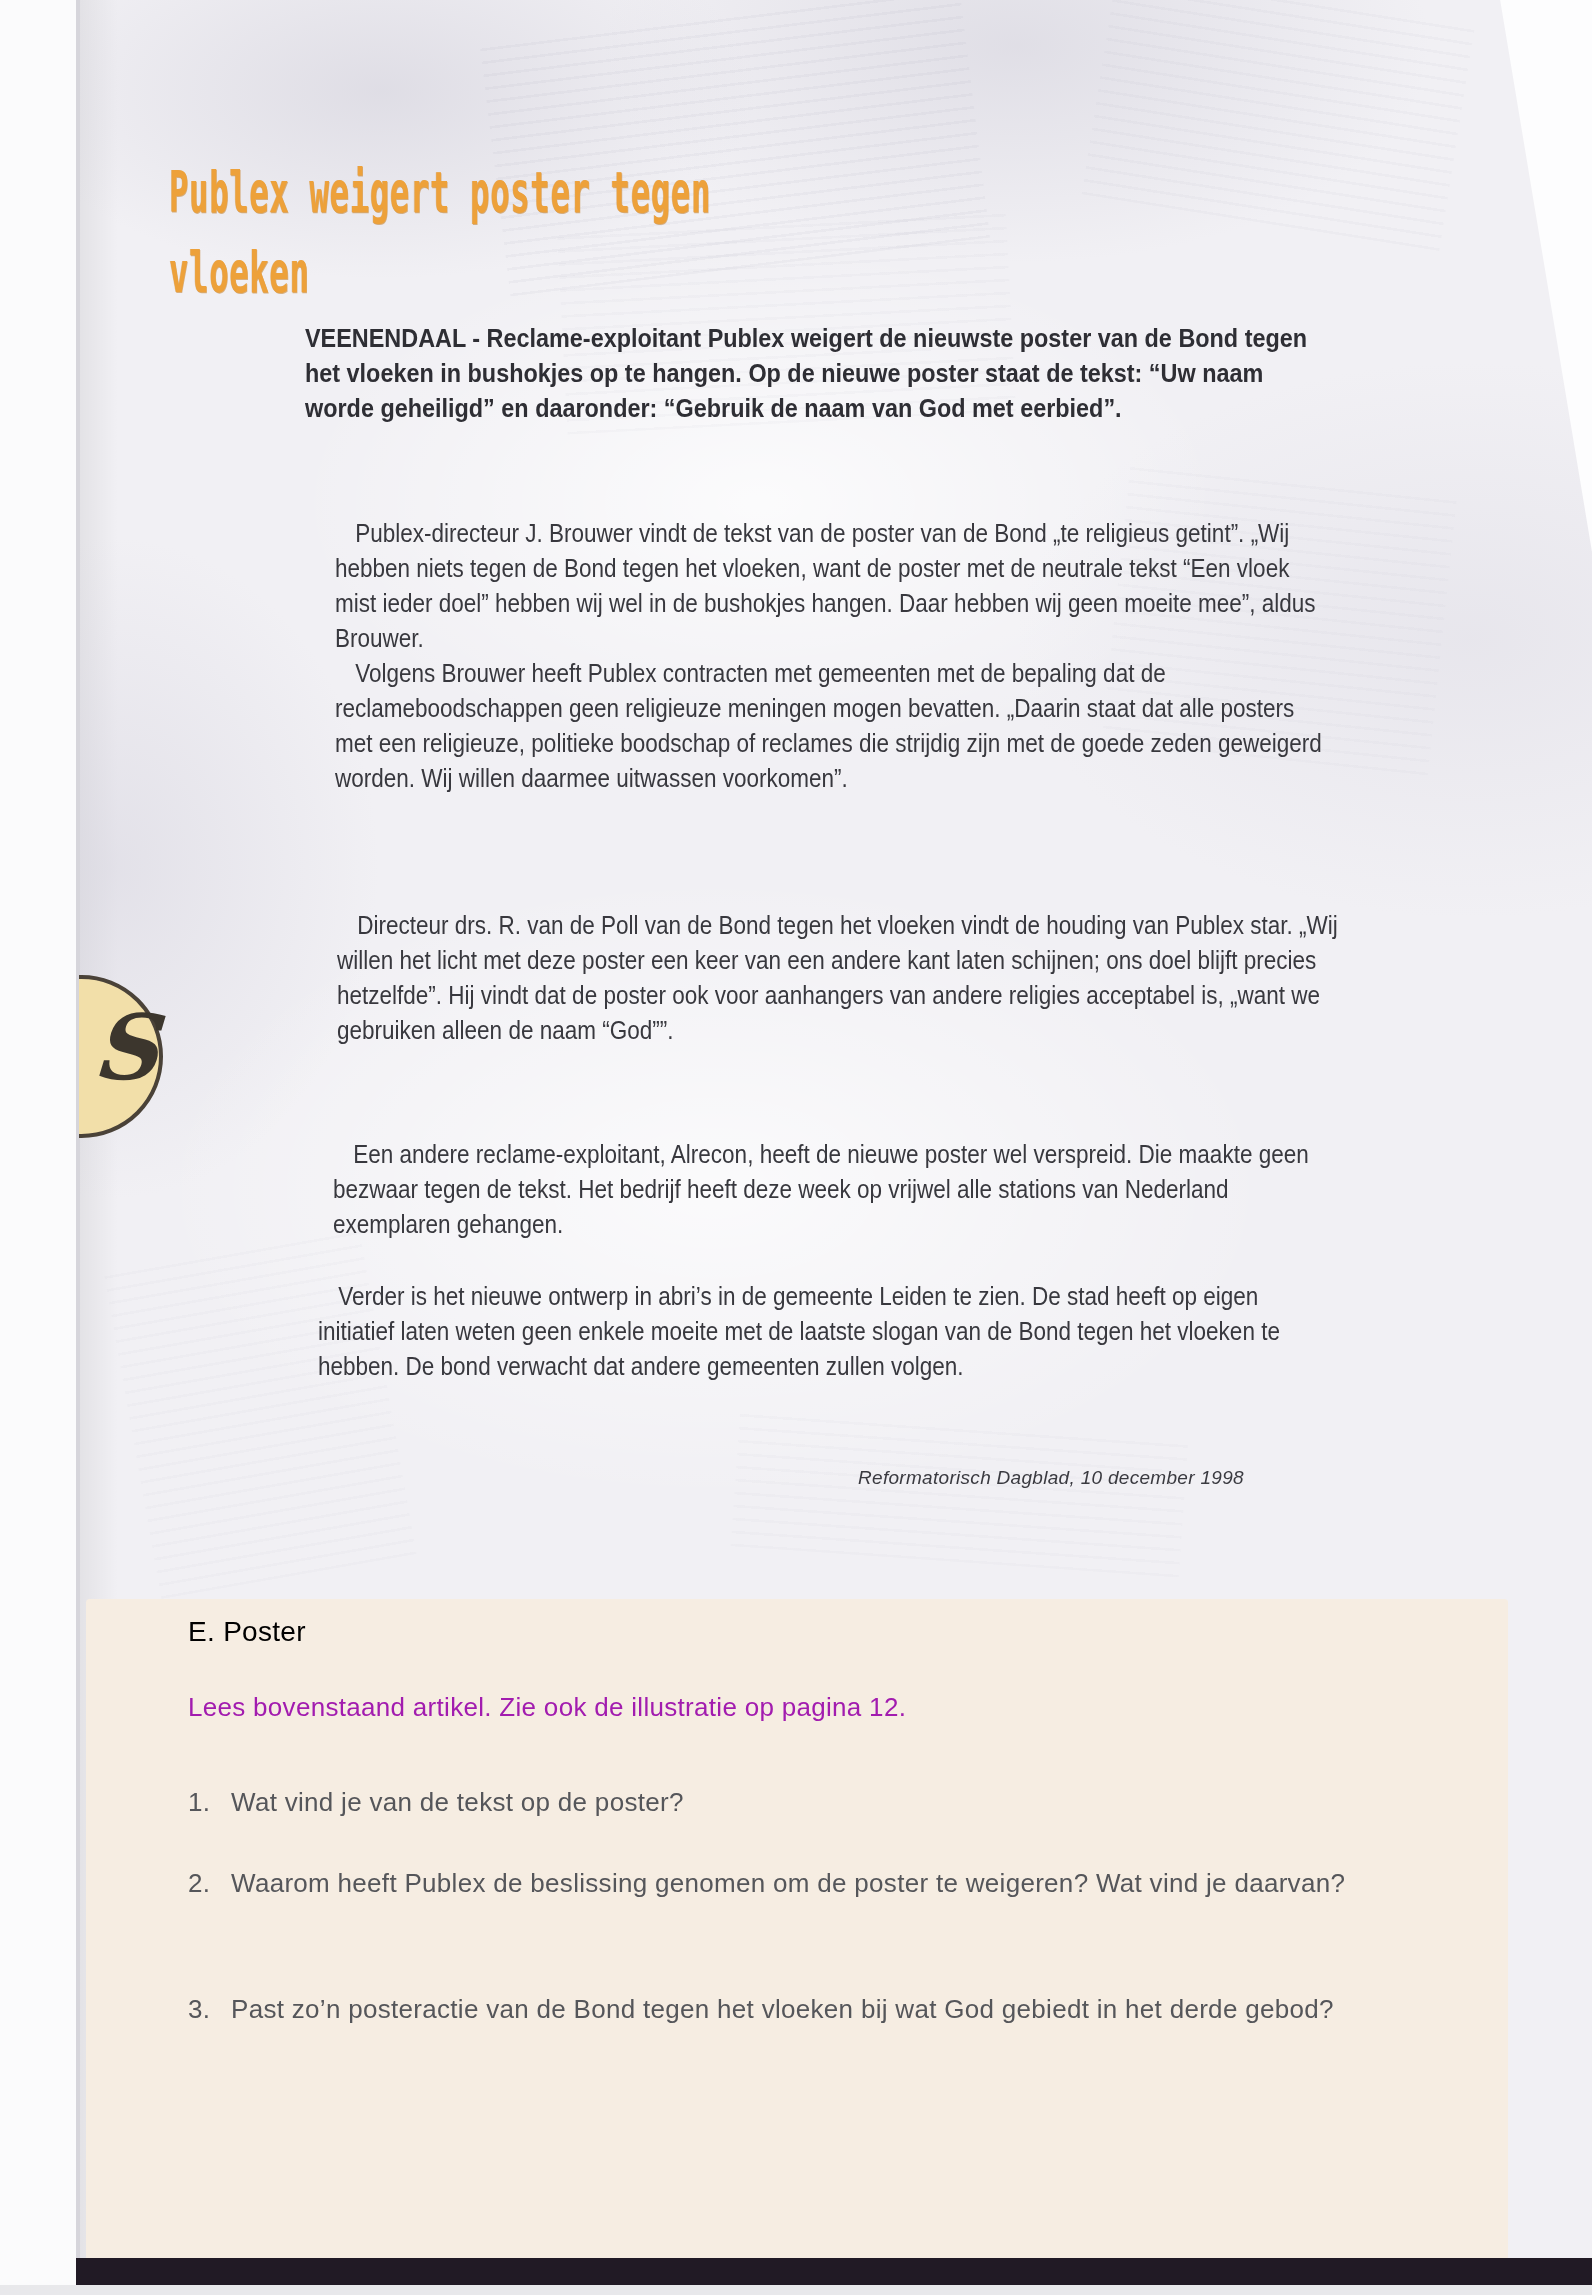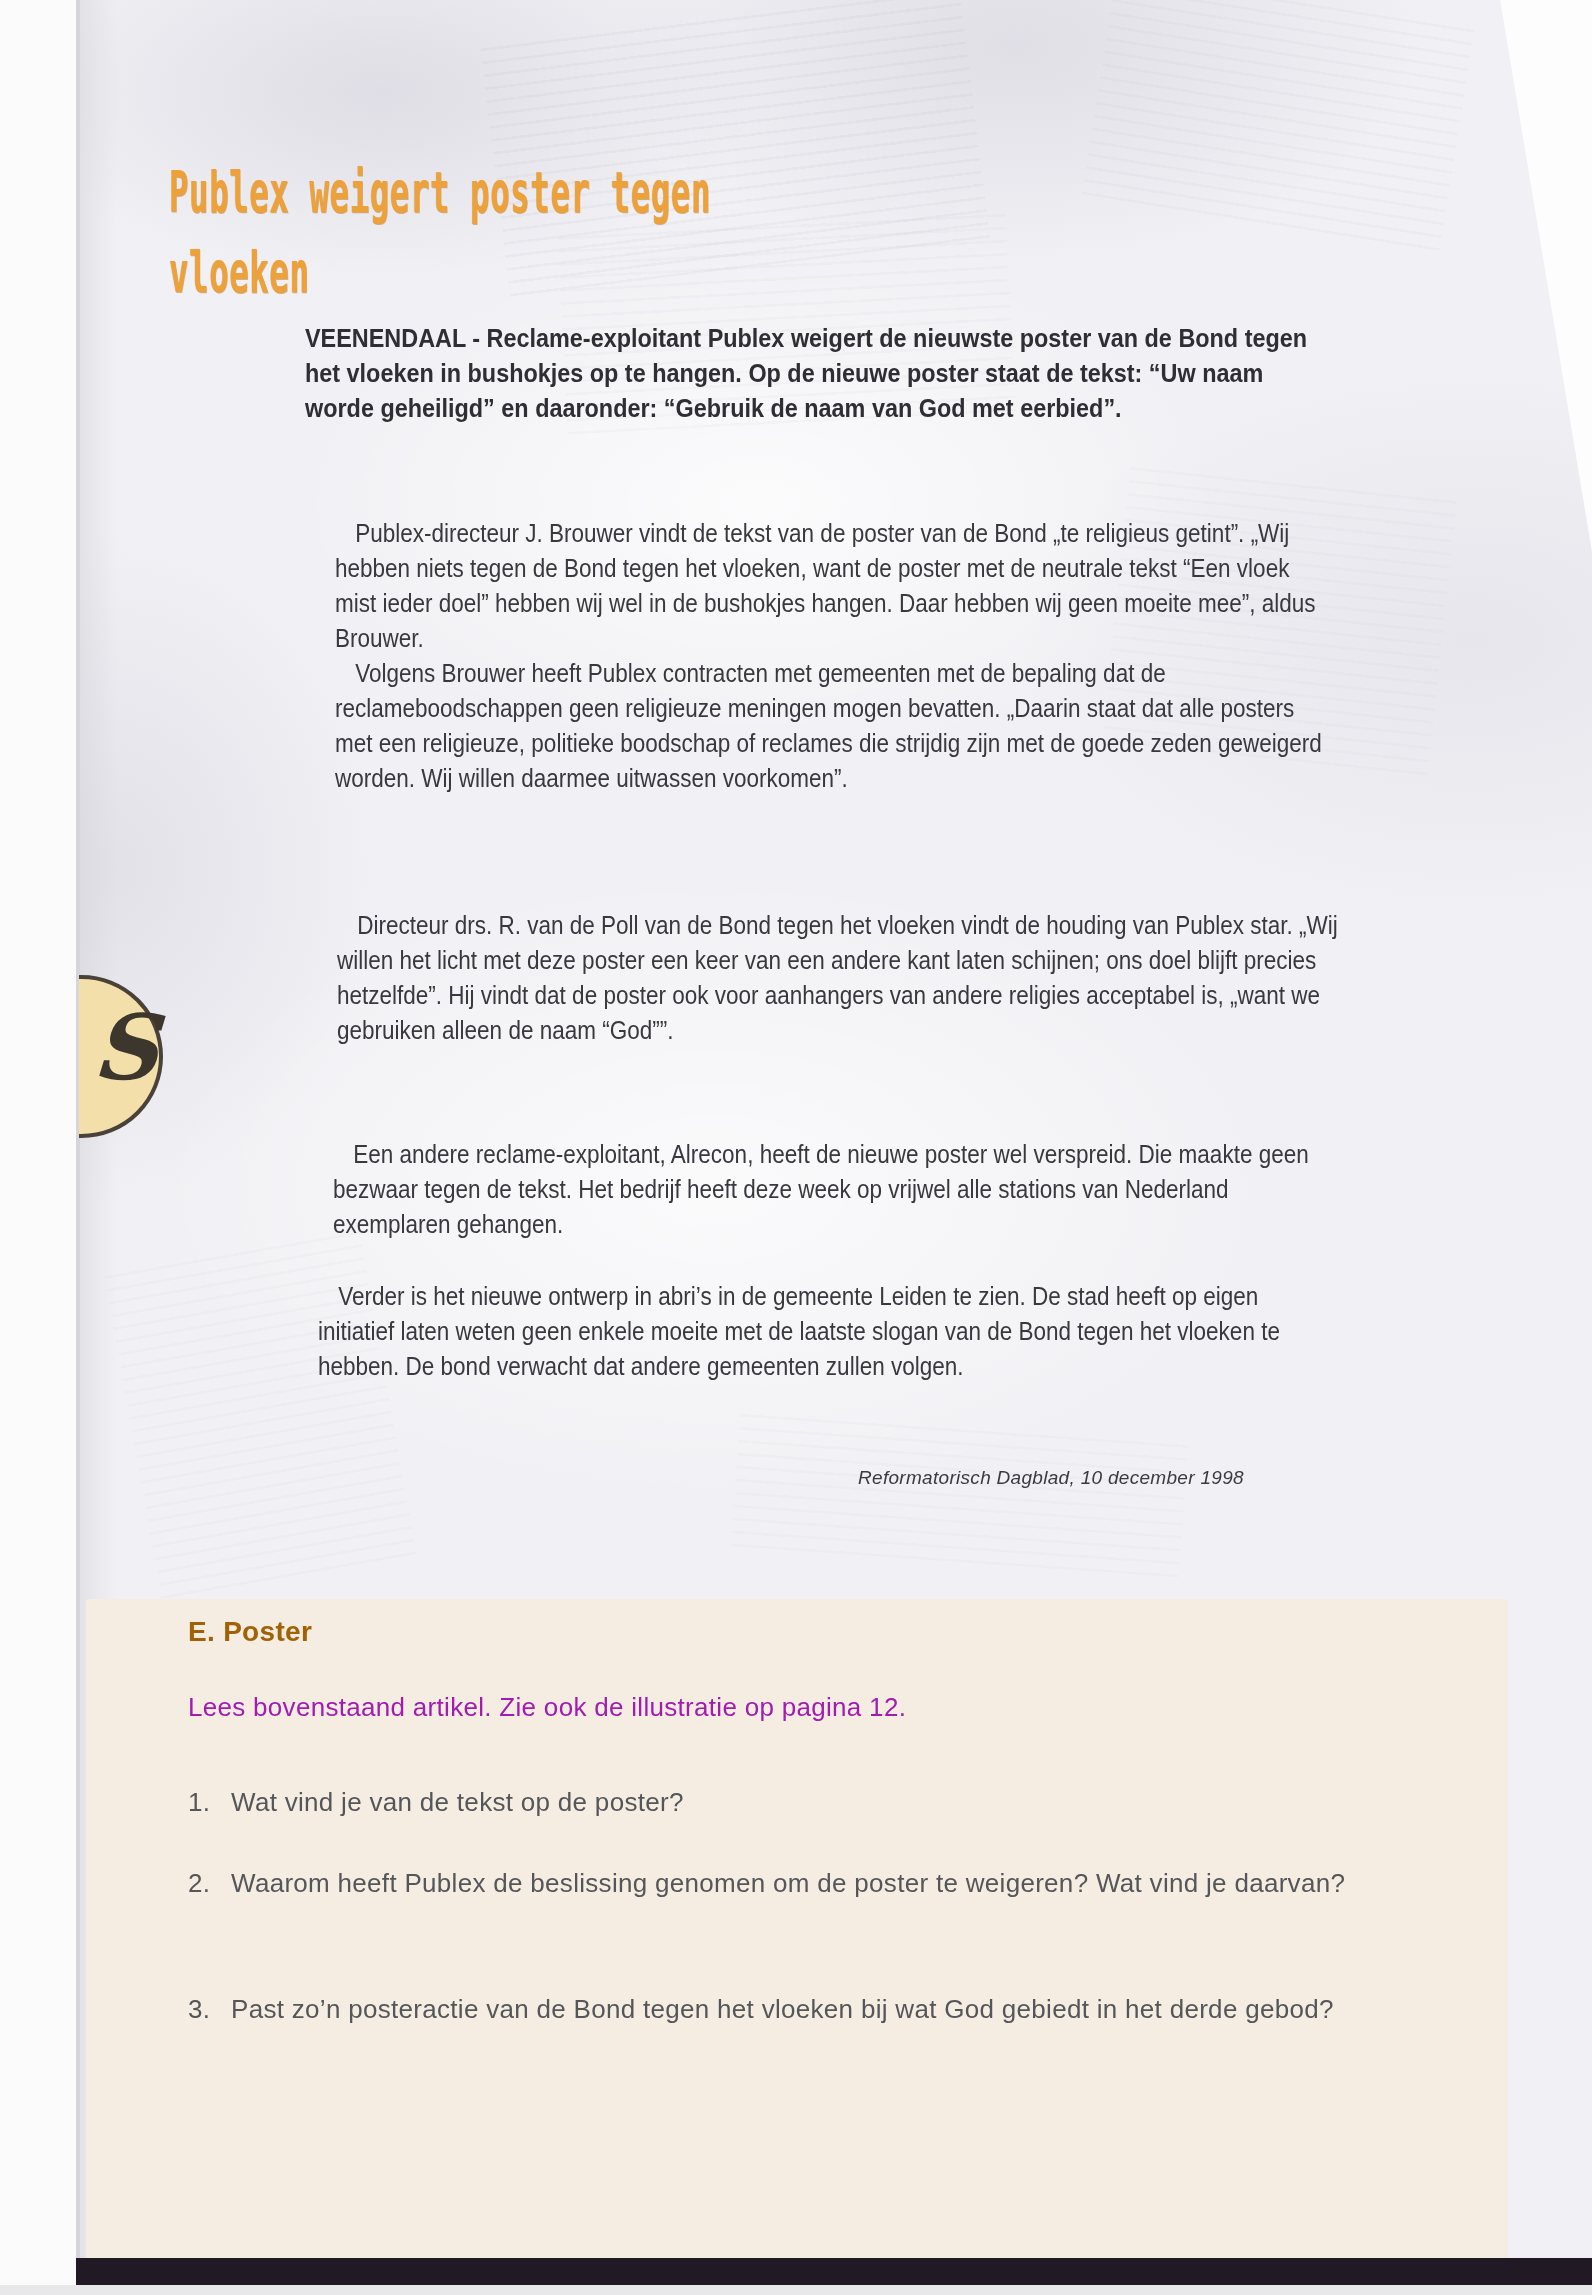--- a/index.html
+++ b/index.html
@@ -74,21 +74,21 @@
     font-size:90px;line-height:90px;color:#3c362d;transform:skewX(-6deg);
   }
 
   
   .exercise-box{
     position:absolute;left:86px;top:1599px;width:1422px;height:666px;
     background:#f6ede2;border-radius:3.5px;
   }
   .exercise-heading{
     position:absolute;left:102px;top:17.3px;
-    font-size:28px;font-weight:bold;color:#a16207;letter-spacing:0.3px;
+    font-size:28px;font-weight:normal;color:#000000;letter-spacing:0.3px;
   }
   .exercise-intro{
     position:absolute;left:102px;top:93px;width:1208px;
     font-size:26px;color:#a21caf;letter-spacing:0.3px;
   }
   .question{
     position:absolute;left:102px;display:flex;width:1225px;
     font-size:26px;line-height:41px;color:#55565a;letter-spacing:0.3px;
   }
   .q1{top:183px;}

